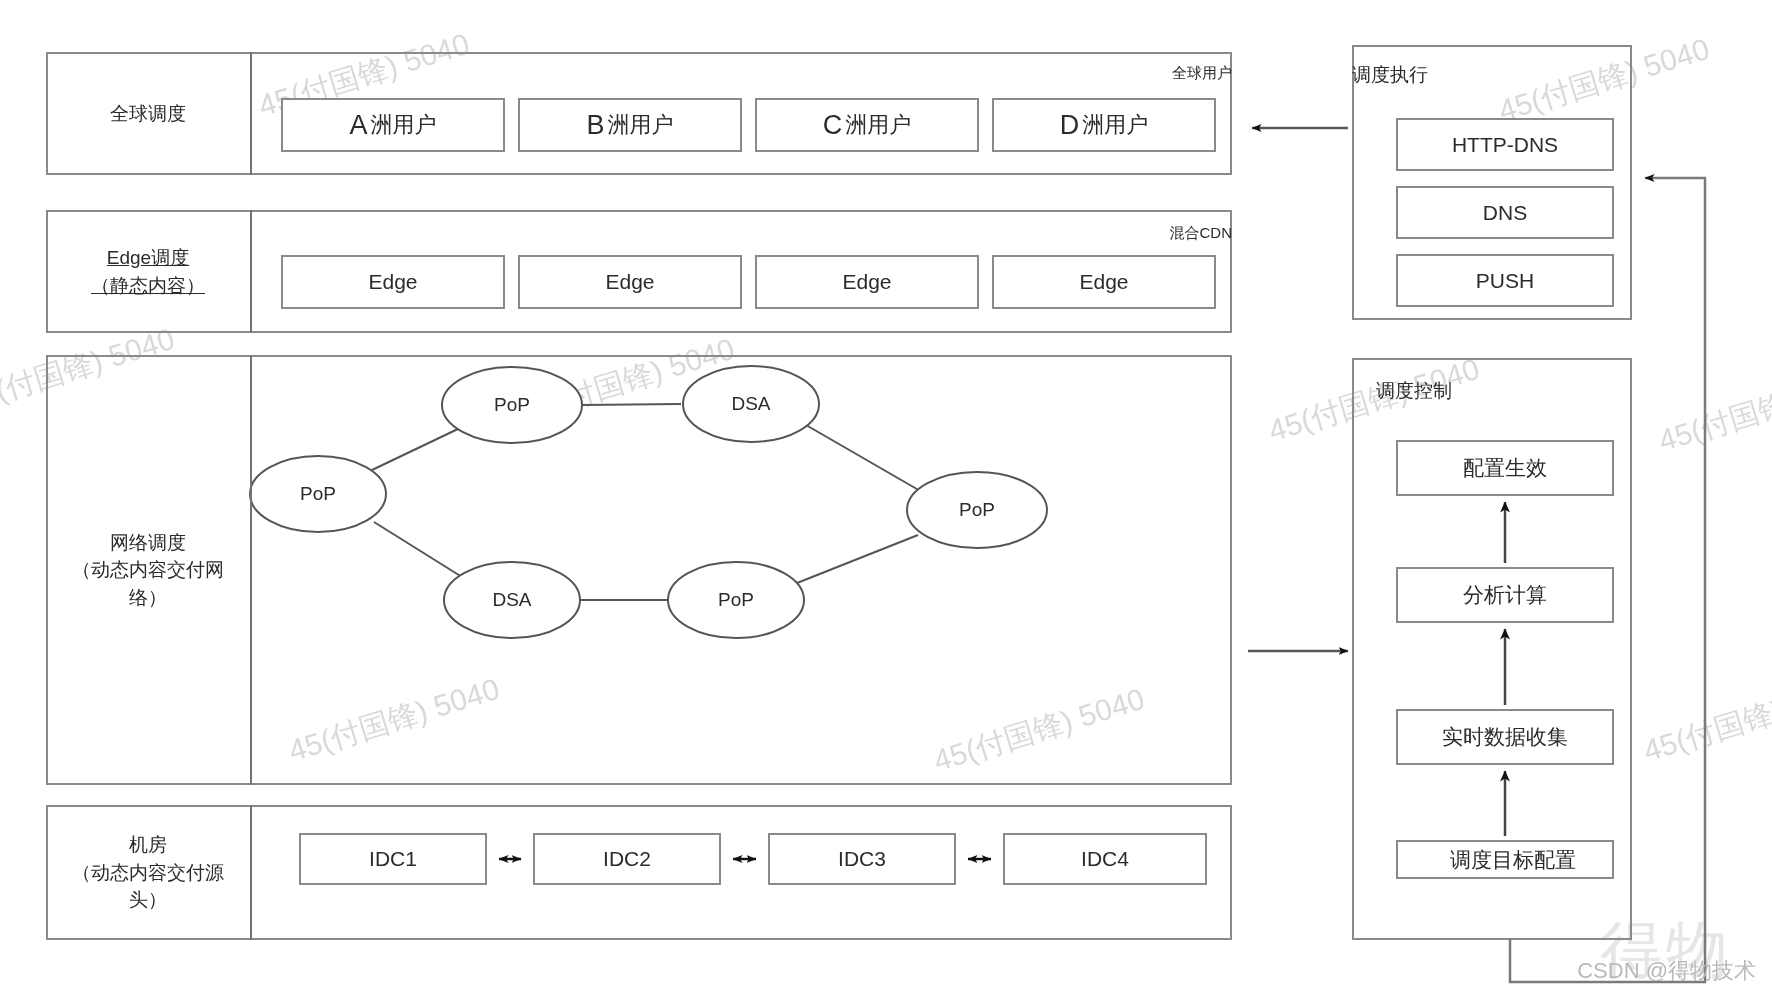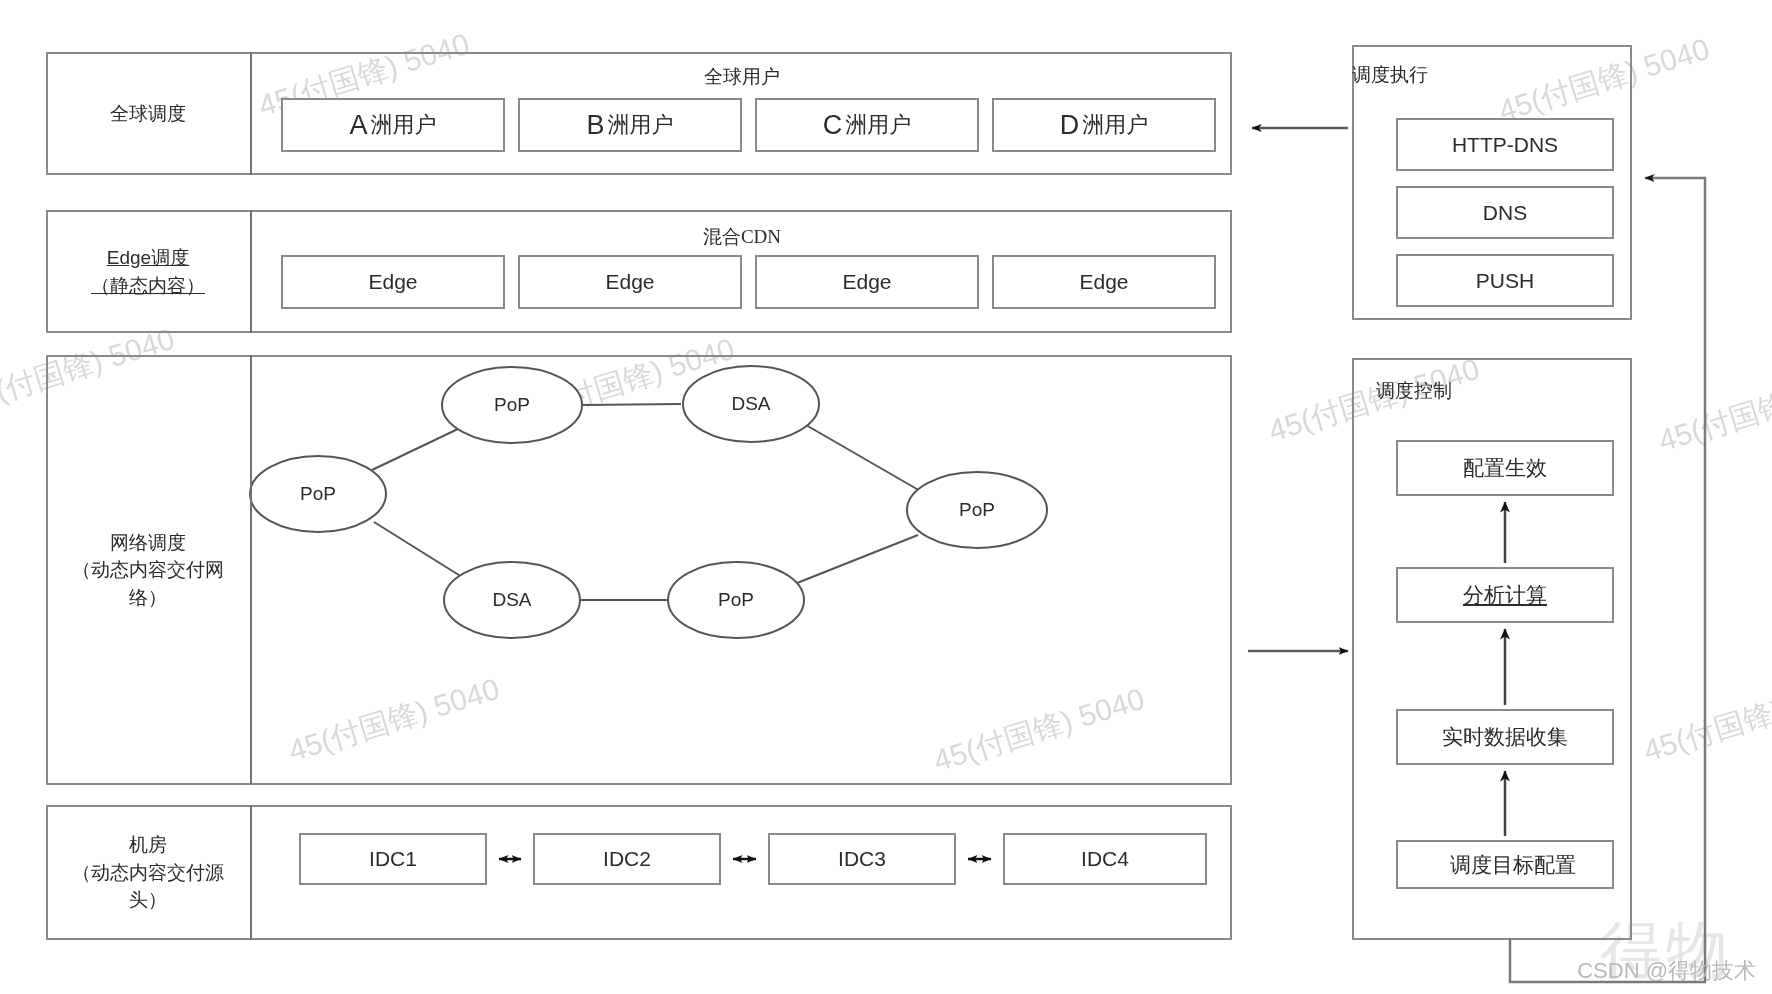--- a/index.html
+++ b/index.html
@@ -60,25 +60,24 @@
     justify-content: center;
     text-align: center;
     font-size: 19px;
     line-height: 1.45;
     z-index: 3;
     padding: 0 8px;
     white-space: pre-line;
   }
   .band-title {
     position: absolute;
-    text-align: center;
-    font-size: 19px;
-    z-index: 3;
-    white-space: nowrap;
-    font-family: Liberation Serif, serif;
+    text-align: right;
+    font-size: 15px;
+    z-index: 3;
+    white-space: nowrap;
   }
   .cell {
     position: absolute;
     border: 2px solid #8a8a8a;
     box-sizing: border-box;
     display: flex;
     align-items: center;
     justify-content: center;
     font-size: 21px;
     background: #fff;
@@ -230,27 +229,27 @@
   <div class="pbox" style="left:1396px; top:186px; width:218px; height:53px;">
       <span>DNS</span>
     </div>
 
   <div class="panel" style="left:1352px; top:358px; width:280px; height:582px;"></div>
   <div class="panel-title" style="left:1352px; top:378px; width:280px;padding-left:24px;">调度控制</div>
 
   <div class="pbox" style="left:1396px; top:440px; width:218px; height:56px;">
       <span>配置生效</span>
     </div>
-  <div class="pbox" style="left:1396px; top:567px; width:218px; height:56px;text-decoration:underline;">
+  <div class="pbox" style="left:1396px; top:567px; width:218px; height:56px;">
       <span>分析计算</span>
     </div>
   <div class="pbox" style="left:1396px; top:709px; width:218px; height:56px;">
       <span>实时数据收集</span>
     </div>
-  <div class="pbox" style="left:1396px; top:840px; width:218px; height:49px;padding-left:16px;">
+  <div class="pbox" style="left:1396px; top:840px; width:218px; height:39px;padding-left:16px;">
       <span>调度目标配置</span>
     </div>
 
   <svg class="overlay" width="1772" height="994">
     <defs>
       <marker id="arrowEnd" markerWidth="11" markerHeight="11" refX="9.5" refY="4" orient="auto" markerUnits="userSpaceOnUse">
         <path d="M0,0 L10,4 L0,8 L2.4,4 z" fill="#111"></path>
       </marker>
       <marker id="arrowStart" markerWidth="11" markerHeight="11" refX="0.5" refY="4" orient="auto" markerUnits="userSpaceOnUse">
         <path d="M10,0 L0,4 L10,8 L7.6,4 z" fill="#111"></path>

